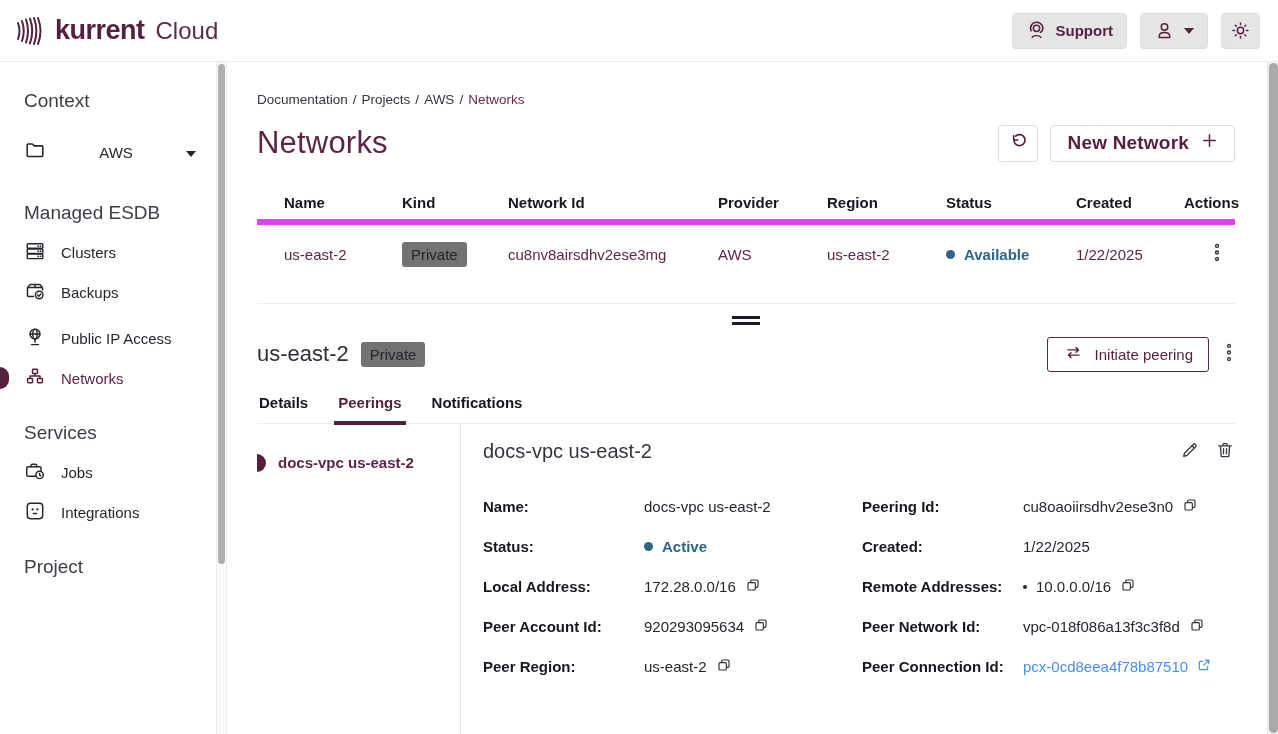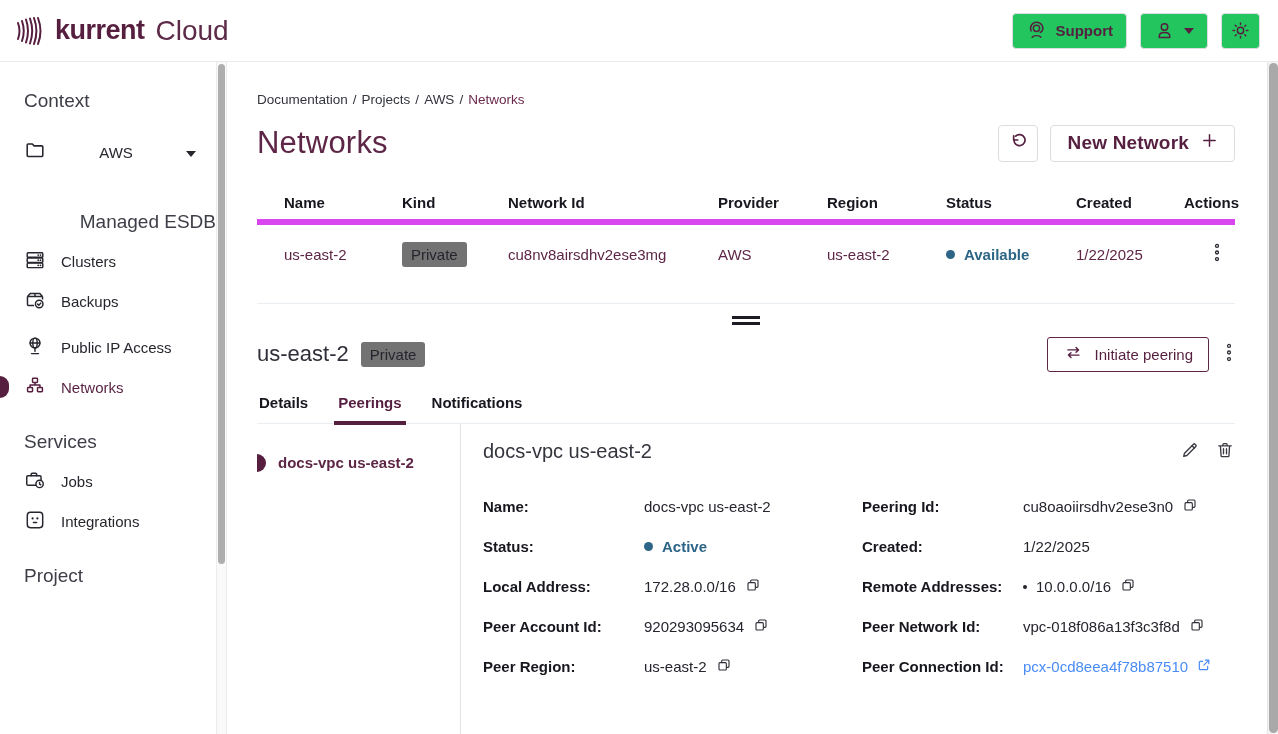--- a/index.html
+++ b/index.html
@@ -5,37 +5,37 @@
   * { margin:0; padding:0; box-sizing:border-box; }
   html,body { width:1278px; height:734px; overflow:hidden; background:#fff;
     font-family:"Liberation Sans","DejaVu Sans",sans-serif; color:#23232c; }
 
   
   .topbar { height:62px; display:flex; align-items:center; justify-content:space-between;
     padding:0 18px 0 16px; border-bottom:1px solid #e9e9ee; background:#fff; }
   .logo { display:flex; align-items:center; gap:9px; color:#561f40; cursor:pointer; }
   .logo svg { display:block; }
   .logo .brand { font-size:27px; font-weight:700; letter-spacing:-0.5px; }
-  .logo .suffix { font-size:28px; font-weight:400; margin-left:2px; color:#5d2a47; }
+  .logo .suffix { font-size:24px; font-weight:400; margin-left:2px; color:#5d2a47; }
   .topbar-right { display:flex; align-items:center; gap:13px; }
   .tb-btn { display:flex; align-items:center; gap:9px; height:36px; padding:0 13px;
-    background:#22c55e; border:1px solid #dcdce2; border-radius:4px; color:#561f40;
+    background:#e5e5e5; border:1px solid #dcdce2; border-radius:4px; color:#561f40;
     font-size:15px; font-weight:600; cursor:pointer; font-family:inherit; }
   .tb-btn svg { display:block; }
 
   
   .body-row { display:flex; height:672px; }
 
   
   .sidebar { width:216px; padding:26px 0 0 24px; position:relative; background:#fff; flex:none; }
   .side-heading { font-size:19px; color:#3d3e47; font-weight:400; line-height:26px; }
   .context-select { margin-top:18px; height:40px; width:172px; display:flex; align-items:center;
     cursor:pointer; color:#26262e; }
   .context-select .lbl { flex:1; text-align:center; font-size:15px; font-weight:500; }
-  .h-gap { margin-top:37px;text-align:right; }
+  .h-gap { margin-top:28px; }
   .h-gap2 { margin-top:22px; }
   .side-item { display:flex; align-items:center; gap:15px; height:40px; margin-top:0;
     font-size:15px; font-weight:500; color:#26262e; cursor:pointer; position:relative; }
   .side-items { margin-top:6px; }
   .side-item svg { flex:none; }
   .side-item.active { color:#561f40; }
   .side-item.active .amarker { position:absolute; left:-24px; top:9px; width:9px; height:22px;
     background:#561f40; border-radius:0 11px 11px 0; }
 
   .side-scroll { width:11px; flex:none; background:#fafafa; border-left:1px solid #ececec;

